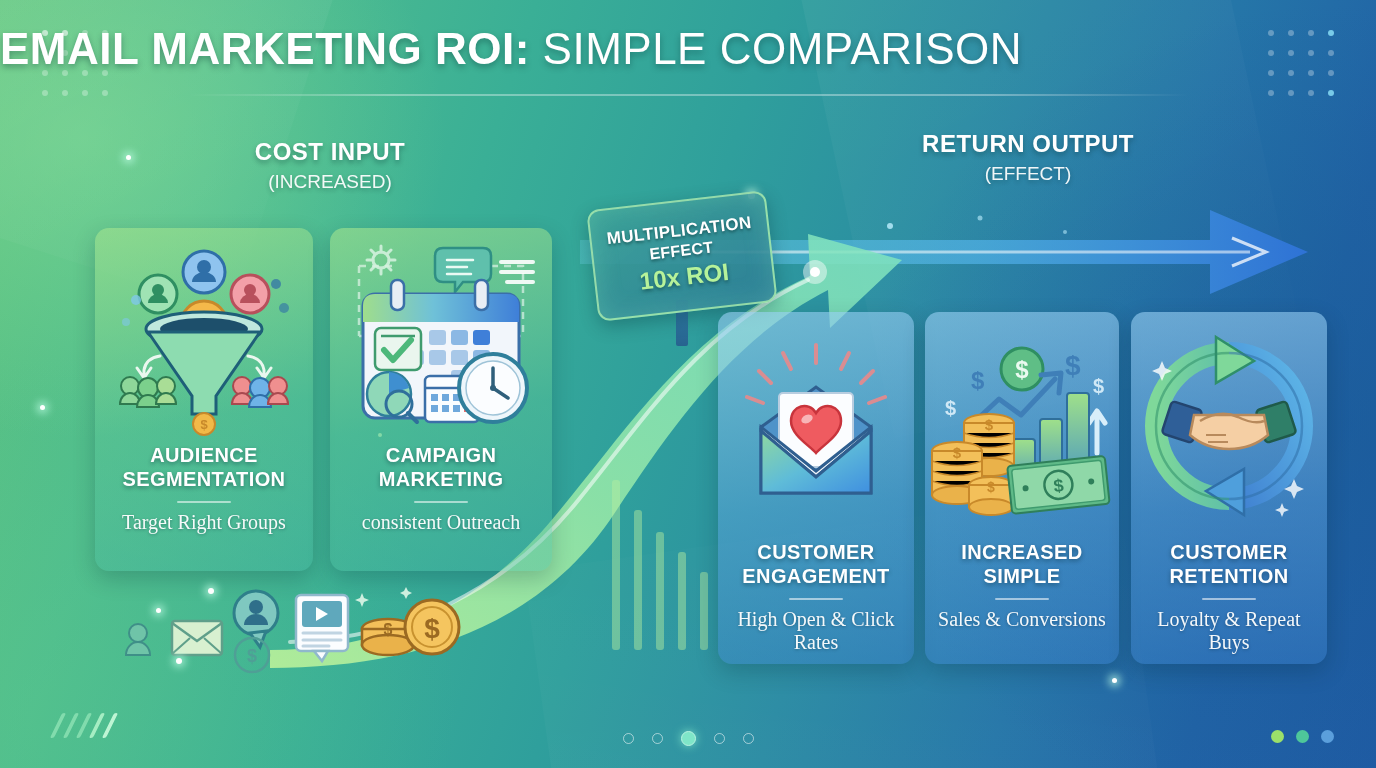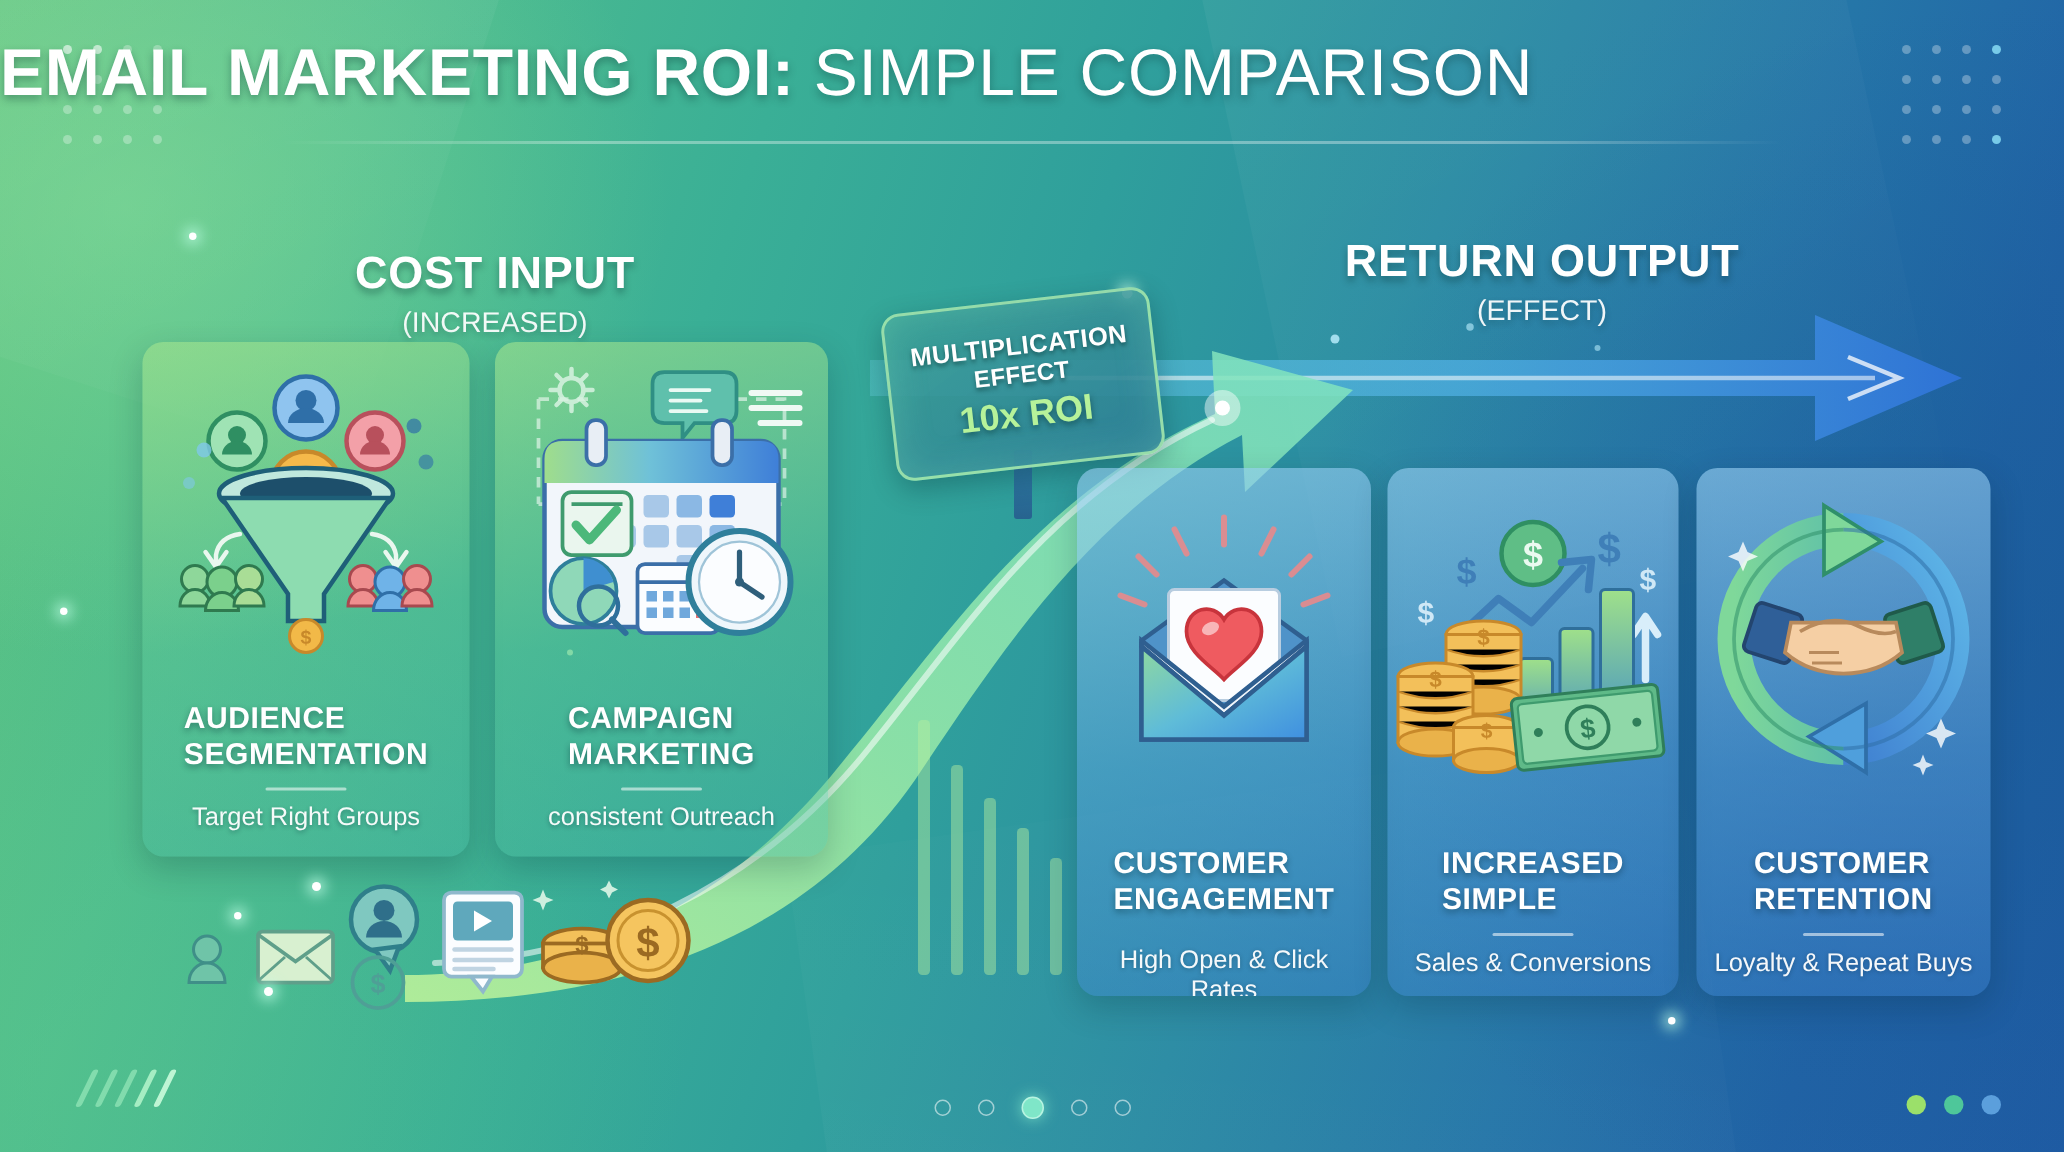--- a/index.html
+++ b/index.html
@@ -42,39 +42,39 @@
     font-size:44px; letter-spacing:0.5px; color:#ffffff; white-space:nowrap;
     text-shadow:0 3px 6px rgba(0,40,40,0.35);
   }
   .title .bold { font-weight:bold; }
   .title .light { font-weight:normal; }
   .title-rule { position:absolute; top:94px; left:188px; width:1000px; height:2px;
     background:linear-gradient(90deg, rgba(255,255,255,0), rgba(255,255,255,0.35) 20%, rgba(255,255,255,0.35) 80%, rgba(255,255,255,0)); }
 
   
   .sect { position:absolute; text-align:center; color:#fff; white-space:nowrap; }
-  .sect .h { font-size:30px; font-weight:bold; letter-spacing:0.5px; text-shadow:0 3px 5px rgba(0,40,40,0.35);margin-top:28px; }
+  .sect .h { font-size:24px; font-weight:bold; letter-spacing:0.5px; text-shadow:0 3px 5px rgba(0,40,40,0.35); }
   .sect .sub { font-size:19px; font-weight:normal; margin-top:5px; color:rgba(255,255,255,0.93); text-shadow:0 2px 4px rgba(0,40,40,0.3); }
   .sect.left { top:138px; left:180px; width:300px; }
   .sect.right { top:130px; left:878px; width:300px; }
 
   
   .flatarrow { position:absolute; top:196px; left:560px; width:760px; height:110px; pointer-events:none; }
   .riser { position:absolute; top:180px; left:230px; width:700px; height:490px; pointer-events:none; }
 
   
   .card {
     position:absolute; border-radius:14px; overflow:hidden;
     box-shadow:0 8px 22px rgba(0,35,45,0.22);
     display:flex; flex-direction:column; align-items:center;
   }
   .card .art { position:relative; width:100%; flex:0 0 auto; display:flex; align-items:center; justify-content:center; }
-  .card .ttl { font-size:20px; font-weight:bold; line-height:1.22; color:#fff; letter-spacing:0.4px; text-shadow:0 2px 4px rgba(0,35,45,0.42); padding:0 8px;margin-top:24px; }
+  .card .ttl { font-size:20px; font-weight:bold; line-height:1.22; color:#fff; text-align:center; letter-spacing:0.4px; text-shadow:0 2px 4px rgba(0,35,45,0.42); padding:0 8px; }
   .card .div { width:54px; height:2px; border-radius:2px; margin:9px 0 8px; background:rgba(255,255,255,0.55); }
-  .card .desc { font-size:17px; color:rgba(255,255,255,0.95); text-align:center; text-shadow:0 1px 3px rgba(0,35,45,0.35); padding:0 6px; }
+  .card .desc { font-size:20px; color:rgba(255,255,255,0.95); text-align:center; text-shadow:0 1px 3px rgba(0,35,45,0.35); padding:0 6px;font-family:Liberation Serif, serif; }
 
   .card.cost { background:linear-gradient(170deg, rgba(160,225,140,0.62), rgba(90,195,150,0.45) 55%, rgba(70,180,160,0.38)); }
   .card.cost.c1 { left:95px; top:228px; width:218px; height:343px; }
   .card.cost.c2 { left:330px; top:228px; width:222px; height:343px; }
 
   .card.ret { background:linear-gradient(175deg, rgba(150,205,240,0.62), rgba(95,165,225,0.48) 55%, rgba(60,130,205,0.42)); }
   .card.ret.r1 { left:718px; top:312px; width:196px; height:352px; }
   .card.ret.r2 { left:925px; top:312px; width:194px; height:352px; }
   .card.ret.r3 { left:1131px; top:312px; width:196px; height:352px; }
 

